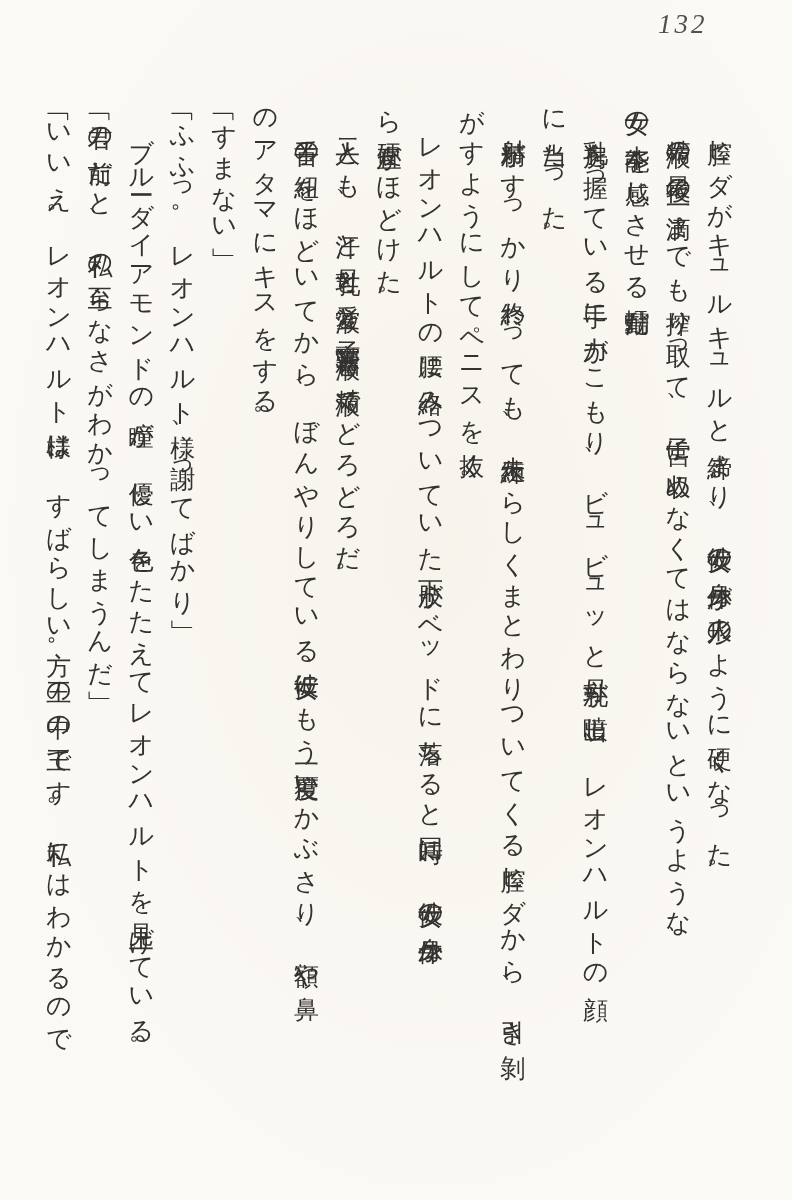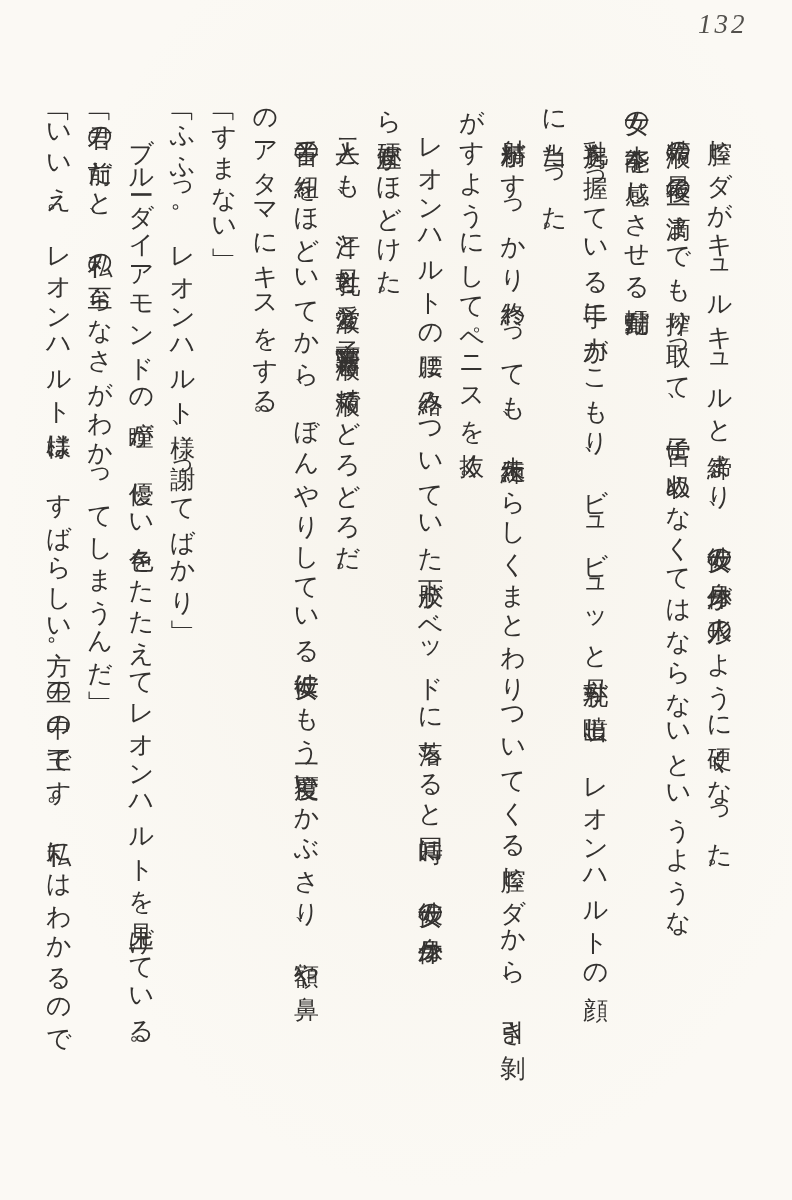--- a/index.html
+++ b/index.html
@@ -20,21 +20,20 @@
     background: radial-gradient(ellipse at 55% 45%, rgba(235,228,214,0.25), rgba(255,255,255,0) 70%);
     pointer-events: none;
   }
   .folio {
     position: absolute;
     top: 9px; left: 658px;
     font-style: italic;
     font-size: 27px;
     letter-spacing: 3px;
     color: #52504c;
-    margin-left: 40px;
   }
   .vtext {
     position: absolute;
     top: 92px; right: 52px;
     width: 704px; height: 1062px;
     writing-mode: vertical-rl;
     text-orientation: mixed;
     font-size: 25px;
     line-height: 41.3px;
     letter-spacing: 2.6px;

